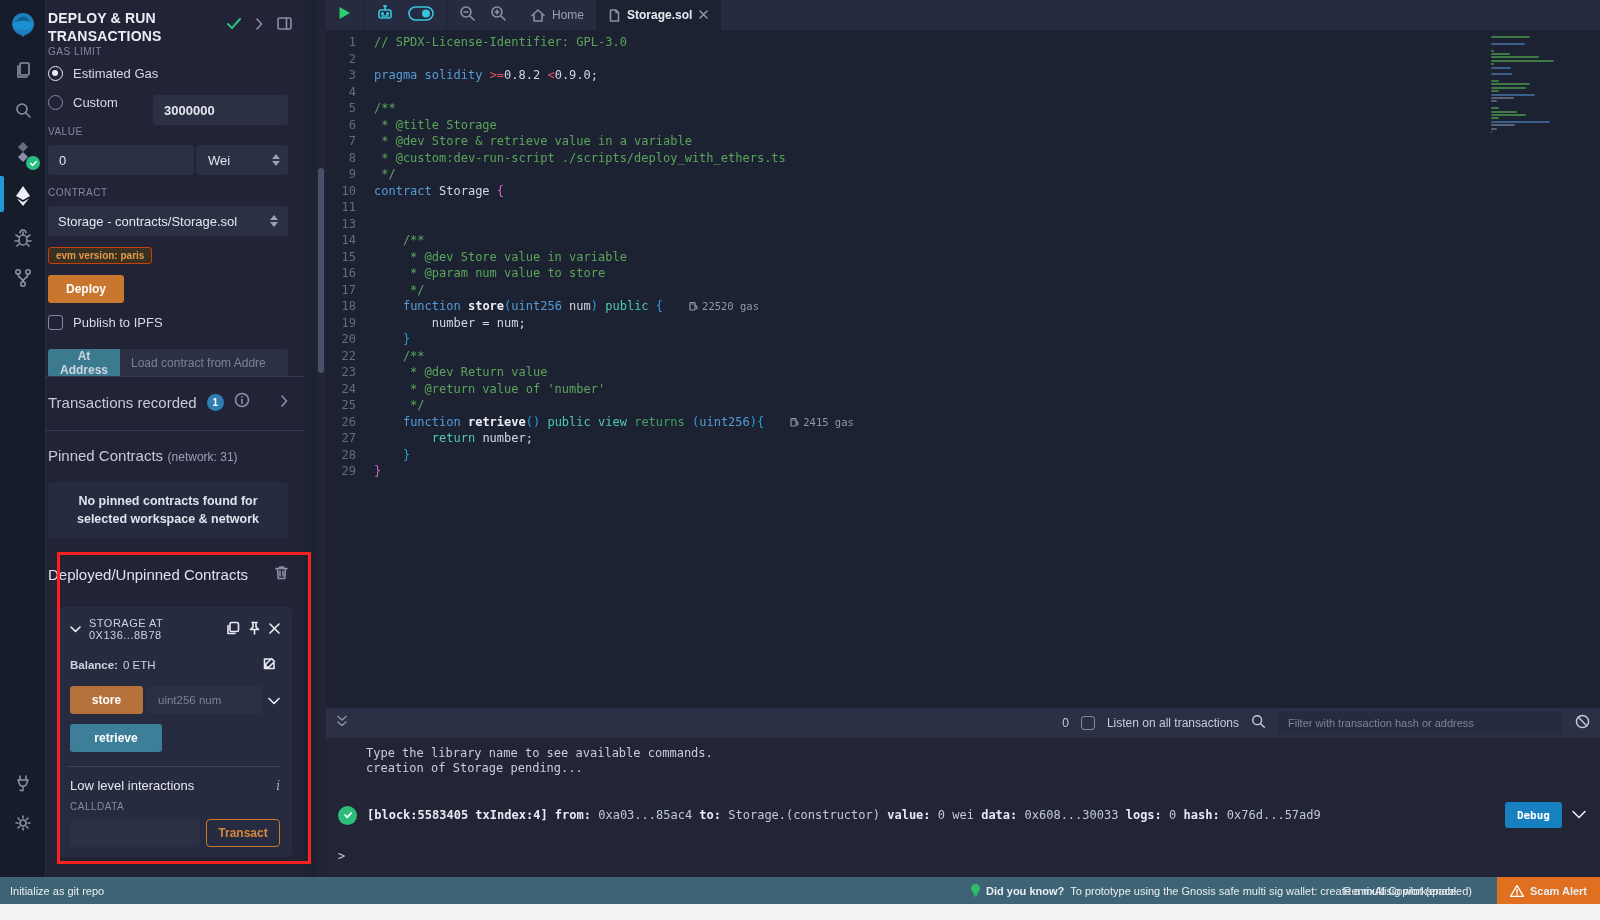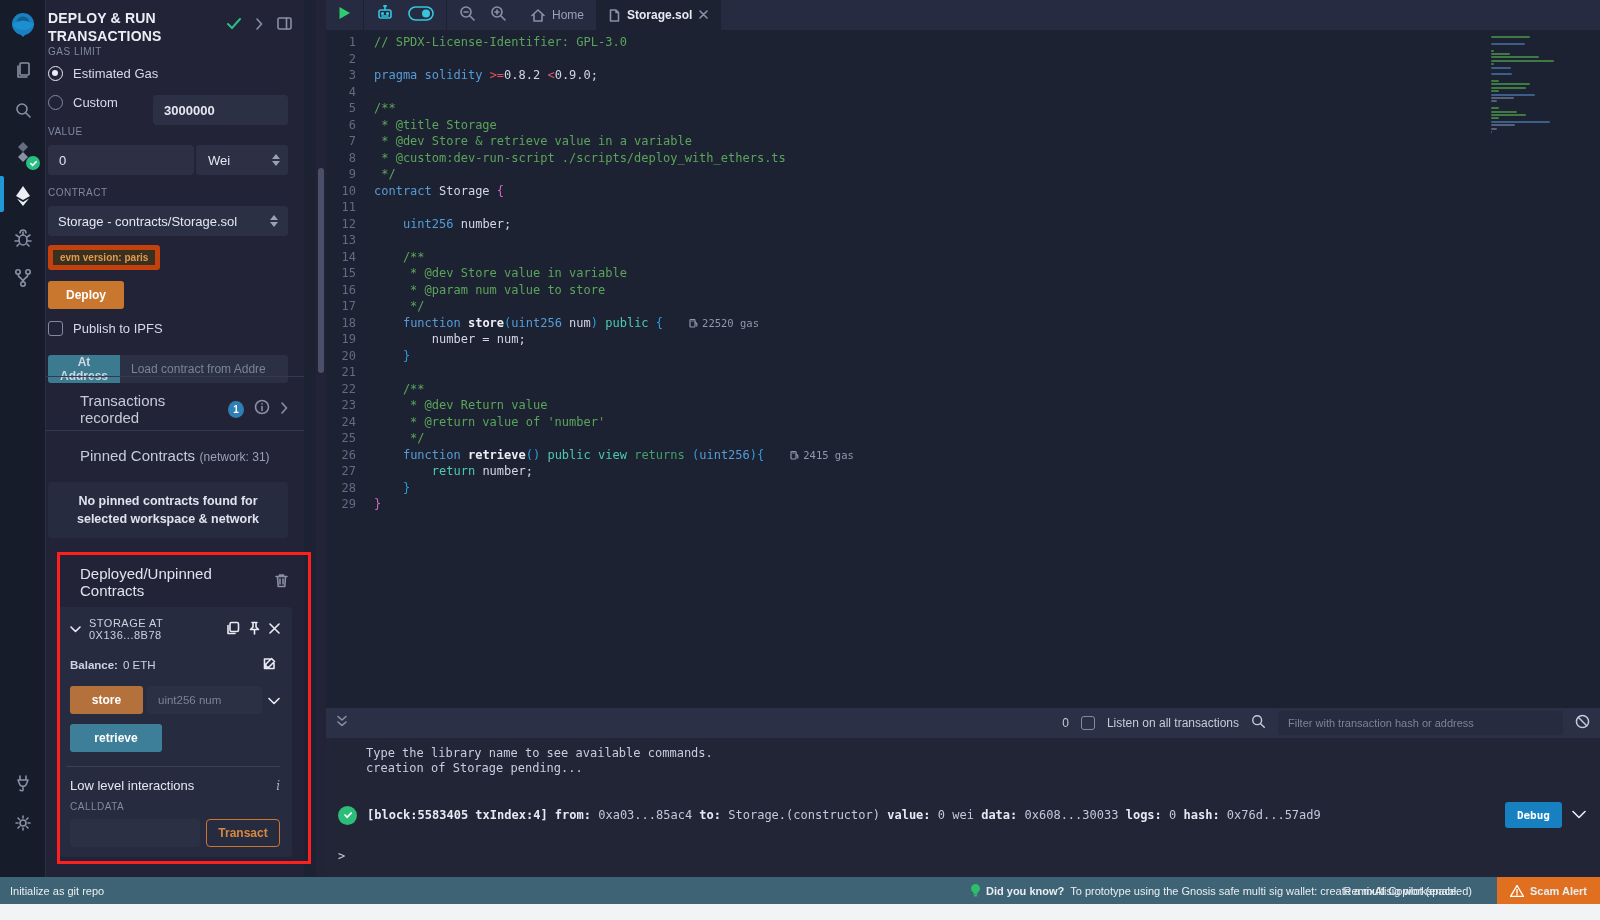--- a/index.html
+++ b/index.html
@@ -33,35 +33,35 @@
   .tinput { background:#2b3044; border:1px solid #2b3044; border-radius:3px; color:#e4e7f0; font-size:13px; padding:0 10px; height:30px; width:100%; outline:none; font-family:"Liberation Sans",sans-serif; }
   .tinput::placeholder { color:#7b8398; }
 
   .unit-box { background:#2b3044; border-radius:3px; height:30px; display:flex; align-items:center; justify-content:space-between; padding:0 8px 0 12px; color:#e4e7f0; font-size:13px; cursor:pointer; }
   .stepper { display:flex; flex-direction:column; gap:2px; }
   .tri-up { width:0; height:0; border-left:4px solid transparent; border-right:4px solid transparent; border-bottom:5px solid #9aa1b5; }
   .tri-down { width:0; height:0; border-left:4px solid transparent; border-right:4px solid transparent; border-top:5px solid #9aa1b5; }
 
   .select-box { background:#2b3044; border-radius:3px; height:30px; display:flex; align-items:center; justify-content:space-between; padding:0 10px; color:#e4e7f0; font-size:13px; cursor:pointer; }
 
-  .evm-badge { display:inline-block; background:#39301f; border:5px solid #c2410c; color:#e09a50; font-size:10px; font-weight:700; padding:2px 7px; border-radius:3px; }
+  .evm-badge { display:inline-block; background:#39301f; border:1px solid #c2410c; color:#e09a50; font-size:10px; font-weight:700; padding:2px 7px; border-radius:3px; }
 
   .btn { border:none; border-radius:3px; font-size:12px; font-weight:700; cursor:pointer; font-family:"Liberation Sans",sans-serif; }
   .btn-deploy { background:#c9772f; color:#fff; height:28px; padding:0 18px; }
   .btn-ataddr { background:#3c7a8f; color:#cfd6e2; height:28px; padding:0 12px; border-radius:3px 0 0 3px; }
   .btn-store { background:#b5713c; color:#fff; height:28px; width:90px; }
   .btn-retrieve { background:#3d7e99; color:#fff; height:28px; width:92px; }
   .btn-transact { background:transparent; border:1px solid #c9772f; color:#d6883f; height:28px; width:74px; border-radius:4px; font-weight:700; }
   .btn-debug { background:#1680c0; color:#fff; height:26px; padding:0 12px; font-family:"DejaVu Sans Mono",monospace; font-size:11px; }
 
   .chk { width:15px; height:15px; border:1.5px solid #8289a0; border-radius:3px; background:transparent; flex:0 0 auto; cursor:pointer; }
 
   .divider { position:absolute; left:0; right:0; height:1px; background:#343a4f; }
 
-  .sec-title { font-size:15px; color:#c6cbd9;margin-left:32px; }
+  .sec-title { font-size:15px; color:#c6cbd9; }
   .count-badge { width:17px; height:17px; border-radius:50%; background:#2f7fb5; color:#fff; font-size:10px; font-weight:700; display:flex; align-items:center; justify-content:center; }
 
   .empty-box { background:#262b3f; border-radius:4px; padding:10px 8px; text-align:center; color:#dfe3ee; font-size:12.5px; font-weight:700; line-height:18px; }
 
   .dep-card { position:absolute; left:10px; right:4px; top:42px; background:#272b3f; border-radius:4px; padding:10px 12px; }
   .dep-head { display:flex; align-items:center; gap:8px; color:#cdd2e0; font-size:11px; letter-spacing:.5px; }
   .dep-head .grow { flex:1; }
   .fn-row { display:flex; align-items:center; gap:4px; }
 
   .highlight-red { position:absolute; left:57px; top:552px; width:254px; height:312px; border:3px solid #ff1f1f; z-index:50; pointer-events:none; }
@@ -390,33 +390,31 @@
           <div class="code-row"><span class="ln">2</span><span></span></div>
           <div class="code-row"><span class="ln">3</span><span><span class="tk-k">pragma</span><span class="tk-n"> </span><span class="tk-k">solidity</span><span class="tk-n"> </span><span class="tk-o">&gt;=</span><span class="tk-n">0.8.2 </span><span class="tk-o">&lt;</span><span class="tk-n">0.9.0;</span></span></div>
           <div class="code-row"><span class="ln">4</span><span></span></div>
           <div class="code-row"><span class="ln">5</span><span><span class="tk-c">/**</span></span></div>
           <div class="code-row"><span class="ln">6</span><span><span class="tk-c"> * @title Storage</span></span></div>
           <div class="code-row"><span class="ln">7</span><span><span class="tk-c"> * @dev Store &amp; retrieve value in a variable</span></span></div>
           <div class="code-row"><span class="ln">8</span><span><span class="tk-c"> * @custom:dev-run-script ./scripts/deploy_with_ethers.ts</span></span></div>
           <div class="code-row"><span class="ln">9</span><span><span class="tk-c"> */</span></span></div>
           <div class="code-row"><span class="ln">10</span><span><span class="tk-k">contract</span><span class="tk-n"> Storage </span><span class="tk-p1">{</span></span></div>
           <div class="code-row"><span class="ln">11</span><span></span></div>
-          <div class="code-row"><span class="ln">12</span><span><span class="tk-n">    </span><span class="tk-k">uint256</span><span class="tk-n"> number;</span></span></div>
           <div class="code-row"><span class="ln">13</span><span></span></div>
           <div class="code-row"><span class="ln">14</span><span><span class="tk-c">    /**</span></span></div>
           <div class="code-row"><span class="ln">15</span><span><span class="tk-c">     * @dev Store value in variable</span></span></div>
           <div class="code-row"><span class="ln">16</span><span><span class="tk-c">     * @param num value to store</span></span></div>
           <div class="code-row"><span class="ln">17</span><span><span class="tk-c">     */</span></span></div>
           <div class="code-row"><span class="ln">18</span><span><span class="tk-n">    </span><span class="tk-k">function</span><span class="tk-n"> </span><span class="tk-f">store</span><span class="tk-pb">(</span><span class="tk-k">uint256</span><span class="tk-n"> num</span><span class="tk-pb">)</span><span class="tk-n"> </span><span class="tk-t">public</span><span class="tk-n"> </span><span class="tk-pb">{</span></span><span class="gas-badge"><svg width="9" height="10" viewBox="0 0 9 10" style="stroke:#8e99ad;fill:none;stroke-width:1.2">
                 <rect x="1" y="1.5" width="5" height="7.5" rx="0.8"></rect>
                 <path d="M2.2 3 H4.8 M6 4 L7.8 5.5 V8.5"></path>
               </svg><span>22520 gas</span></span></div>
           <div class="code-row"><span class="ln">19</span><span><span class="tk-n">        number = num;</span></span></div>
           <div class="code-row"><span class="ln">20</span><span><span class="tk-n">    </span><span class="tk-pb">}</span></span></div>
-          <div class="code-row"><span class="ln">21</span><span></span></div>
           <div class="code-row"><span class="ln">22</span><span><span class="tk-c">    /**</span></span></div>
           <div class="code-row"><span class="ln">23</span><span><span class="tk-c">     * @dev Return value</span></span></div>
           <div class="code-row"><span class="ln">24</span><span><span class="tk-c">     * @return value of 'number'</span></span></div>
           <div class="code-row"><span class="ln">25</span><span><span class="tk-c">     */</span></span></div>
           <div class="code-row"><span class="ln">26</span><span><span class="tk-n">    </span><span class="tk-k">function</span><span class="tk-n"> </span><span class="tk-f">retrieve</span><span class="tk-pb">()</span><span class="tk-n"> </span><span class="tk-t">public</span><span class="tk-n"> </span><span class="tk-t">view</span><span class="tk-n"> </span><span class="tk-g">returns</span><span class="tk-n"> </span><span class="tk-pb">(</span><span class="tk-k">uint256</span><span class="tk-pb">)</span><span class="tk-pb">{</span></span><span class="gas-badge"><svg width="9" height="10" viewBox="0 0 9 10" style="stroke:#8e99ad;fill:none;stroke-width:1.2">
                 <rect x="1" y="1.5" width="5" height="7.5" rx="0.8"></rect>
                 <path d="M2.2 3 H4.8 M6 4 L7.8 5.5 V8.5"></path>
               </svg><span>2415 gas</span></span></div>
           <div class="code-row"><span class="ln">27</span><span><span class="tk-n">        </span><span class="tk-t">return</span><span class="tk-n"> number;</span></span></div>
           <div class="code-row"><span class="ln">28</span><span><span class="tk-n">    </span><span class="tk-pb">}</span></span></div>

